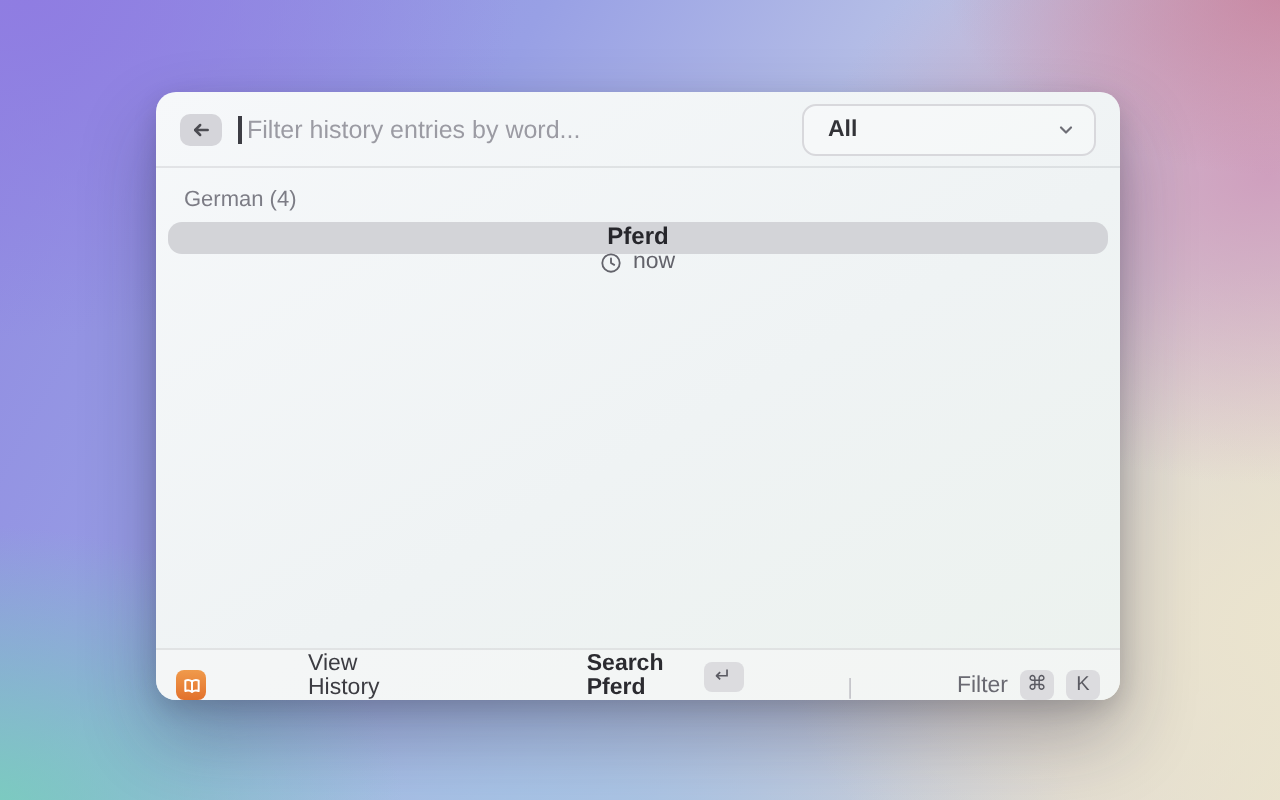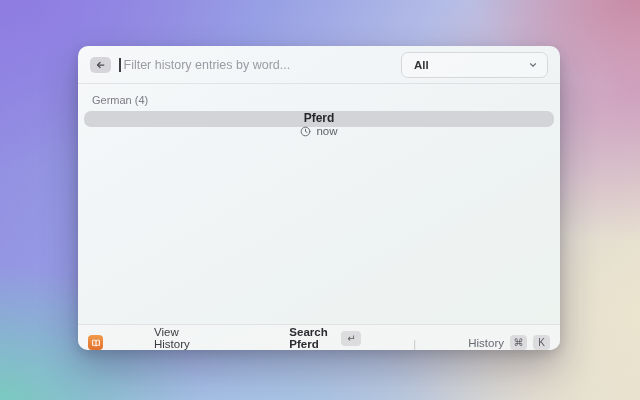--- a/index.html
+++ b/index.html
@@ -237,19 +237,19 @@
     <span class="ftr-spacer"></span>
 
     <span class="action-group">
       <span class="action-primary-label">Search Pferd</span>
       <span class="keycap wide">↵</span>
     </span>
 
     <span class="ftr-divider">|</span>
 
     <span class="action-group">
-      <span class="action-secondary-label">History</span>
+      <span class="action-secondary-label">Filter</span>
       <span class="keycap">⌘</span>
       <span class="keycap">K</span>
     </span>
   </div>
 
 </div>
 
 </body></html>

